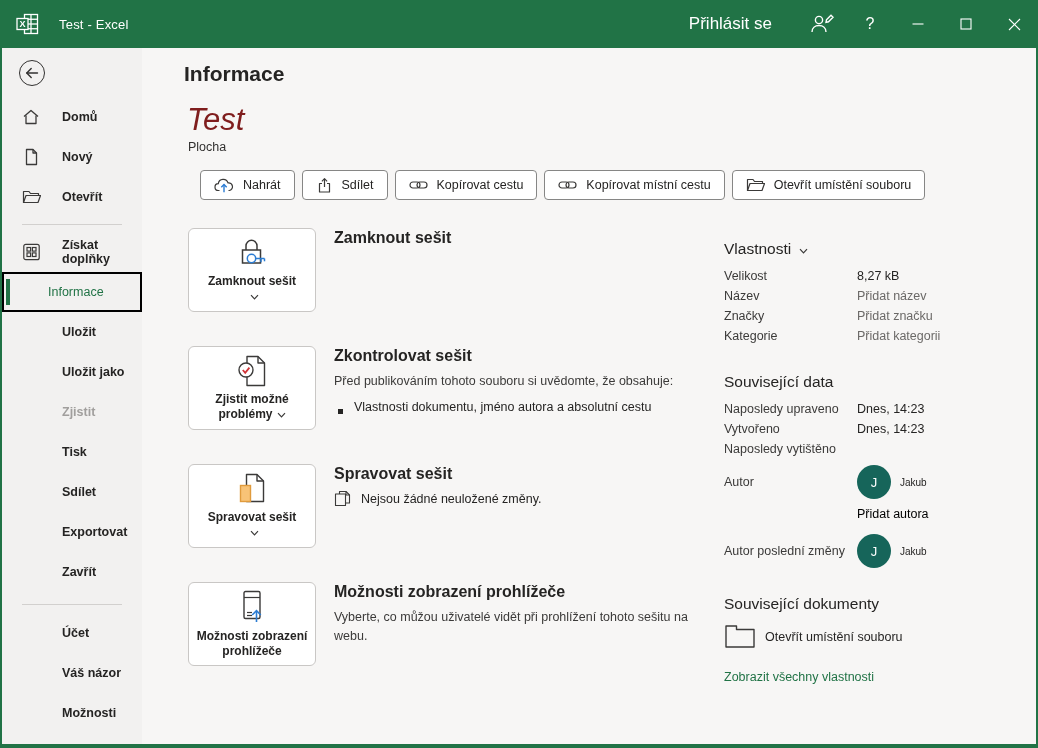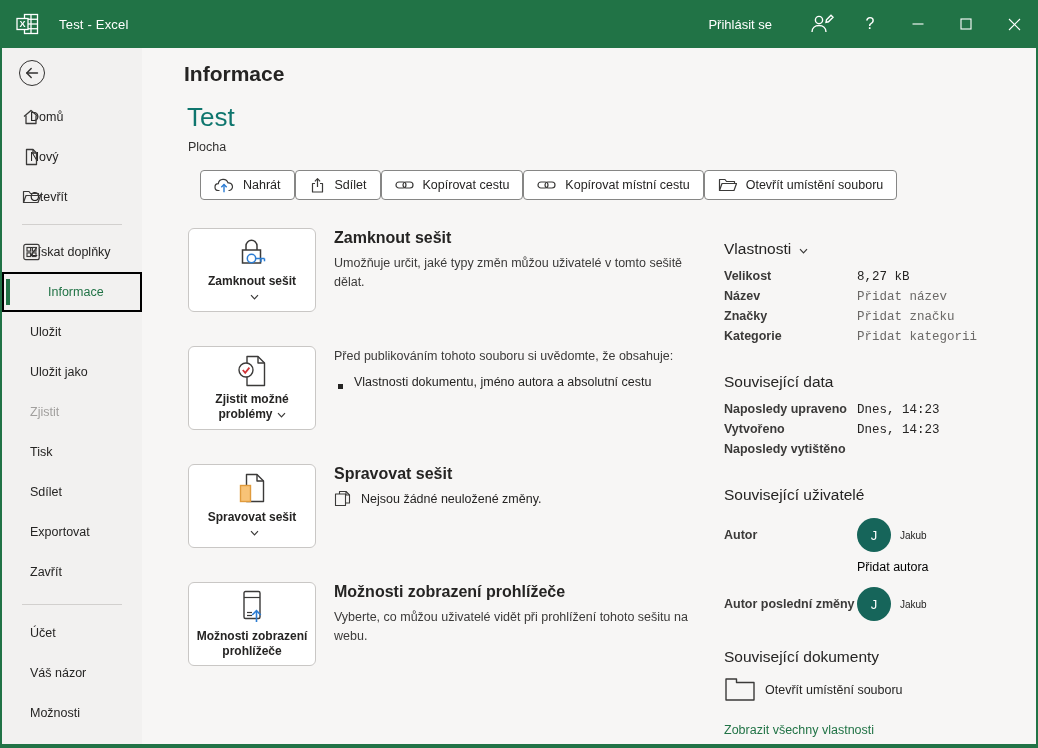--- a/index.html
+++ b/index.html
@@ -5,45 +5,45 @@
   html,body{margin:0;padding:0;}
   body{font-family:"Liberation Sans", sans-serif; -webkit-font-smoothing:antialiased;}
   .window{position:relative;width:1038px;height:748px;box-sizing:border-box;overflow:hidden;
     background:#f7f6f5;border-left:2px solid #217346;border-right:2px solid #217346;border-bottom:4px solid #217346;}
 
   
   .titlebar{position:absolute;left:-2px;top:0;width:1038px;height:48px;background:#217346;display:flex;align-items:center;color:#fff;}
   .tb-app{display:flex;align-items:center;gap:19px;padding-left:16px;}
   .tb-title{font-size:13px;letter-spacing:.2px;}
   .tb-right{margin-left:auto;display:flex;align-items:center;height:100%;}
-  .tb-signin{font-size:13px;margin-right:26px;cursor:pointer;}
+  .tb-signin{font-size:17px;margin-right:26px;cursor:pointer;}
   .tb-ctrl{width:48px;height:48px;display:flex;align-items:center;justify-content:center;cursor:pointer;}
   .tb-help{font-size:16px;}
 
   
   .sidebar{position:absolute;left:0;top:48px;width:140px;bottom:0;background:#f2f1f0;}
   .back-btn{margin:12px 0 0 17px;width:26px;height:26px;border:1.6px solid #323130;border-radius:50%;
     display:flex;align-items:center;justify-content:center;cursor:pointer;background:transparent;box-sizing:border-box;}
   .side-list{margin-top:11px;}
-  .side-item{position:relative;height:40px;display:flex;align-items:center;padding-left:28px;
-    font-size:12.5px;color:#252423;cursor:pointer;box-sizing:border-box;}
+  .side-item{position:relative;height:40px;display:flex;align-items:center;padding-left:60px;
+    font-size:12.5px;color:#252423;cursor:pointer;box-sizing:border-box;font-weight:bold;}
   .side-item .side-icon{position:absolute;left:20px;top:50%;transform:translateY(-50%);display:flex;}
   .side-item.selected{border:2px solid #000;padding-left:44px;color:#217346;font-weight:400;}
   .side-item.selected::before{content:"";position:absolute;left:2px;top:5px;bottom:5px;width:4px;background:#217346;}
   .side-item.disabled{color:#a19f9d;cursor:default;}
   .side-divider{height:1px;background:#d2d0ce;margin:7px 20px;}
   .side-divider.lower{margin:12px 20px 8px;}
 
   
   .main{position:absolute;left:140px;top:48px;right:0;bottom:0;background:#f7f6f5;}
   .page-title{position:absolute;left:42px;top:14px;font-size:21px;font-weight:700;color:#252423;}
-  .file-name{position:absolute;left:45px;top:54px;font-size:26px;font-weight:400;color:#0f766e;}
+  .file-name{position:absolute;left:45px;top:54px;font-size:31px;font-weight:400;color:#7f1d1d;font-style:italic;}
   .file-loc{position:absolute;left:46px;top:92px;font-size:12.5px;color:#323130;}
 
-  .toolbar{position:absolute;left:46px;top:122px;display:flex;gap:0;padding-left:12px;}
+  .toolbar{position:absolute;left:46px;top:122px;display:flex;gap:7px;padding-left:12px;}
   .tb-btn{display:flex;align-items:center;gap:9px;height:30px;padding:0 13px;background:#fff;
     border:1px solid #868685;border-radius:4px;font-size:12.5px;color:#252423;font-family:inherit;cursor:pointer;white-space:nowrap;}
 
   .content{position:absolute;left:46px;top:180px;width:530px;}
   .section{display:flex;gap:18px;margin-bottom:34px;}
   .card{width:128px;min-width:128px;height:84px;background:#fff;border:1px solid #c9c7c5;border-radius:6px;
     display:flex;flex-direction:column;align-items:center;justify-content:center;gap:5px;padding:4px;box-sizing:border-box;cursor:pointer;font-family:inherit;}
   .card-icon{display:flex;align-items:flex-end;}
   .card-label{font-size:12px;font-weight:600;color:#252423;line-height:1.25;text-align:center;max-width:118px;}
   .card-label.narrow{max-width:90px;}
@@ -53,22 +53,22 @@
   .sec-desc{font-size:12.5px;color:#3b3a39;line-height:1.5;max-width:362px;}
   .sec-bullet{display:flex;gap:11px;margin-top:9px;font-size:12.5px;color:#252423;align-items:flex-end;}
   .bullet-sq{width:5px;height:5px;background:#252423;display:inline-block;margin-left:4px;}
   .sec-status{display:flex;gap:10px;margin-top:4px;font-size:12.5px;color:#252423;align-items:center;}
 
   
   .props{position:absolute;left:582px;top:184px;width:300px;}
   .rcol-header{font-size:15.5px;color:#252423;display:flex;align-items:center;gap:8px;margin:8px 0 11px;}
   .rcol-header.gap-top{margin-top:24px;}
   .prop-row{display:flex;align-items:baseline;min-height:20px;font-size:12.5px;}
-  .prop-label{width:133px;min-width:133px;color:#3b3a39;font-weight:bold;}
-  .prop-value{color:#252423;cursor:default;font-family:Liberation Mono, monospace;}
+  .prop-label{width:133px;min-width:133px;color:#3b3a39;}
+  .prop-value{color:#252423;cursor:default;}
   .prop-value.muted{color:#6b6967;}
   .prop-value.action{cursor:pointer;}
   .person-row{display:flex;align-items:center;min-height:40px;font-size:12.5px;margin-bottom:2px;}
   .person-chip{display:flex;align-items:center;gap:9px;cursor:pointer;}
   .avatar{width:34px;height:34px;border-radius:50%;background:#16655a;color:#fff;display:flex;align-items:center;justify-content:center;font-size:13px;}
   .person-name{font-size:10px;color:#252423;}
   .add-author{margin:5px 0 10px 133px;font-size:12.5px;color:#000000;cursor:pointer;}
   .doc-row{display:flex;align-items:center;gap:9px;margin-top:4px;font-size:12.5px;color:#252423;cursor:pointer;}
   .show-all{margin-top:21px;font-size:12.5px;color:#217346;cursor:pointer;}
 </style>
@@ -280,41 +280,41 @@
             </svg>
           </span>
           <span class="card-label narrow">
             <span>Zamknout sešit</span><span class="chev"><svg width="9" height="6" viewBox="0 0 9 6" fill="none" stroke="currentColor" stroke-width="1.2">
                   <polyline points="1,1.2 4.5,4.8 8,1.2"></polyline>
                 </svg></span>
           </span>
         </button>
         <div class="sec-text">
           <div class="sec-title">Zamknout sešit</div>
-          <div class="sec-desc">Umožňuje určit, jaké typy změn můžou uživatelé v tomto sešitě dělat.</div>
         </div>
       </div>
 
       <div class="section">
         <button class="card">
           <span class="card-icon">
             <svg width="36" height="32" viewBox="0 0 36 32" fill="none">
               <path d="M13 1.5 H24 L30.5 8 V30.5 H13 Z" stroke="#3b3a39" stroke-width="1.4" stroke-linejoin="round" fill="#fff"></path>
               <path d="M24 1.5 V8 H30.5" stroke="#3b3a39" stroke-width="1.4" stroke-linejoin="round"></path>
               <circle cx="12" cy="15" r="7" stroke="#3b3a39" stroke-width="1.4" fill="#fff"></circle>
               <polyline points="8.8,15 11.2,17.8 15.4,12.6" stroke="#d13438" stroke-width="1.8" fill="none"></polyline>
             </svg>
           </span>
           <span class="card-label narrow">
             <span>Zjistit možné problémy</span><span class="chev"><svg width="9" height="6" viewBox="0 0 9 6" fill="none" stroke="currentColor" stroke-width="1.2">
                   <polyline points="1,1.2 4.5,4.8 8,1.2"></polyline>
                 </svg></span>
           </span>
         </button>
         <div class="sec-text">
+          <div class="sec-title">Zkontrolovat sešit</div>
           <div class="sec-desc">Před publikováním tohoto souboru si uvědomte, že obsahuje:</div>
           <div class="sec-bullet">
             <span class="bullet-sq"></span>
             <span>Vlastnosti dokumentu, jméno autora a absolutní cestu</span>
           </div>
         </div>
       </div>
 
       <div class="section">
         <button class="card">
@@ -400,21 +400,20 @@
       </div>
       <div class="prop-row">
         <span class="prop-label">Vytvořeno</span>
         <span class="prop-value">Dnes, 14:23</span>
       </div>
       <div class="prop-row">
         <span class="prop-label">Naposledy vytištěno</span>
         <span class="prop-value"></span>
       </div>
 
-      <div class="rcol-header gap-top">Související uživatelé</div>
       <div class="person-row">
         <span class="prop-label">Autor</span>
         <span class="person-chip">
           <span class="avatar">J</span>
           <span class="person-name">Jakub</span>
         </span>
       </div>
       <div class="add-author">Přidat autora</div>
       <div class="person-row">
         <span class="prop-label">Autor poslední změny</span>

